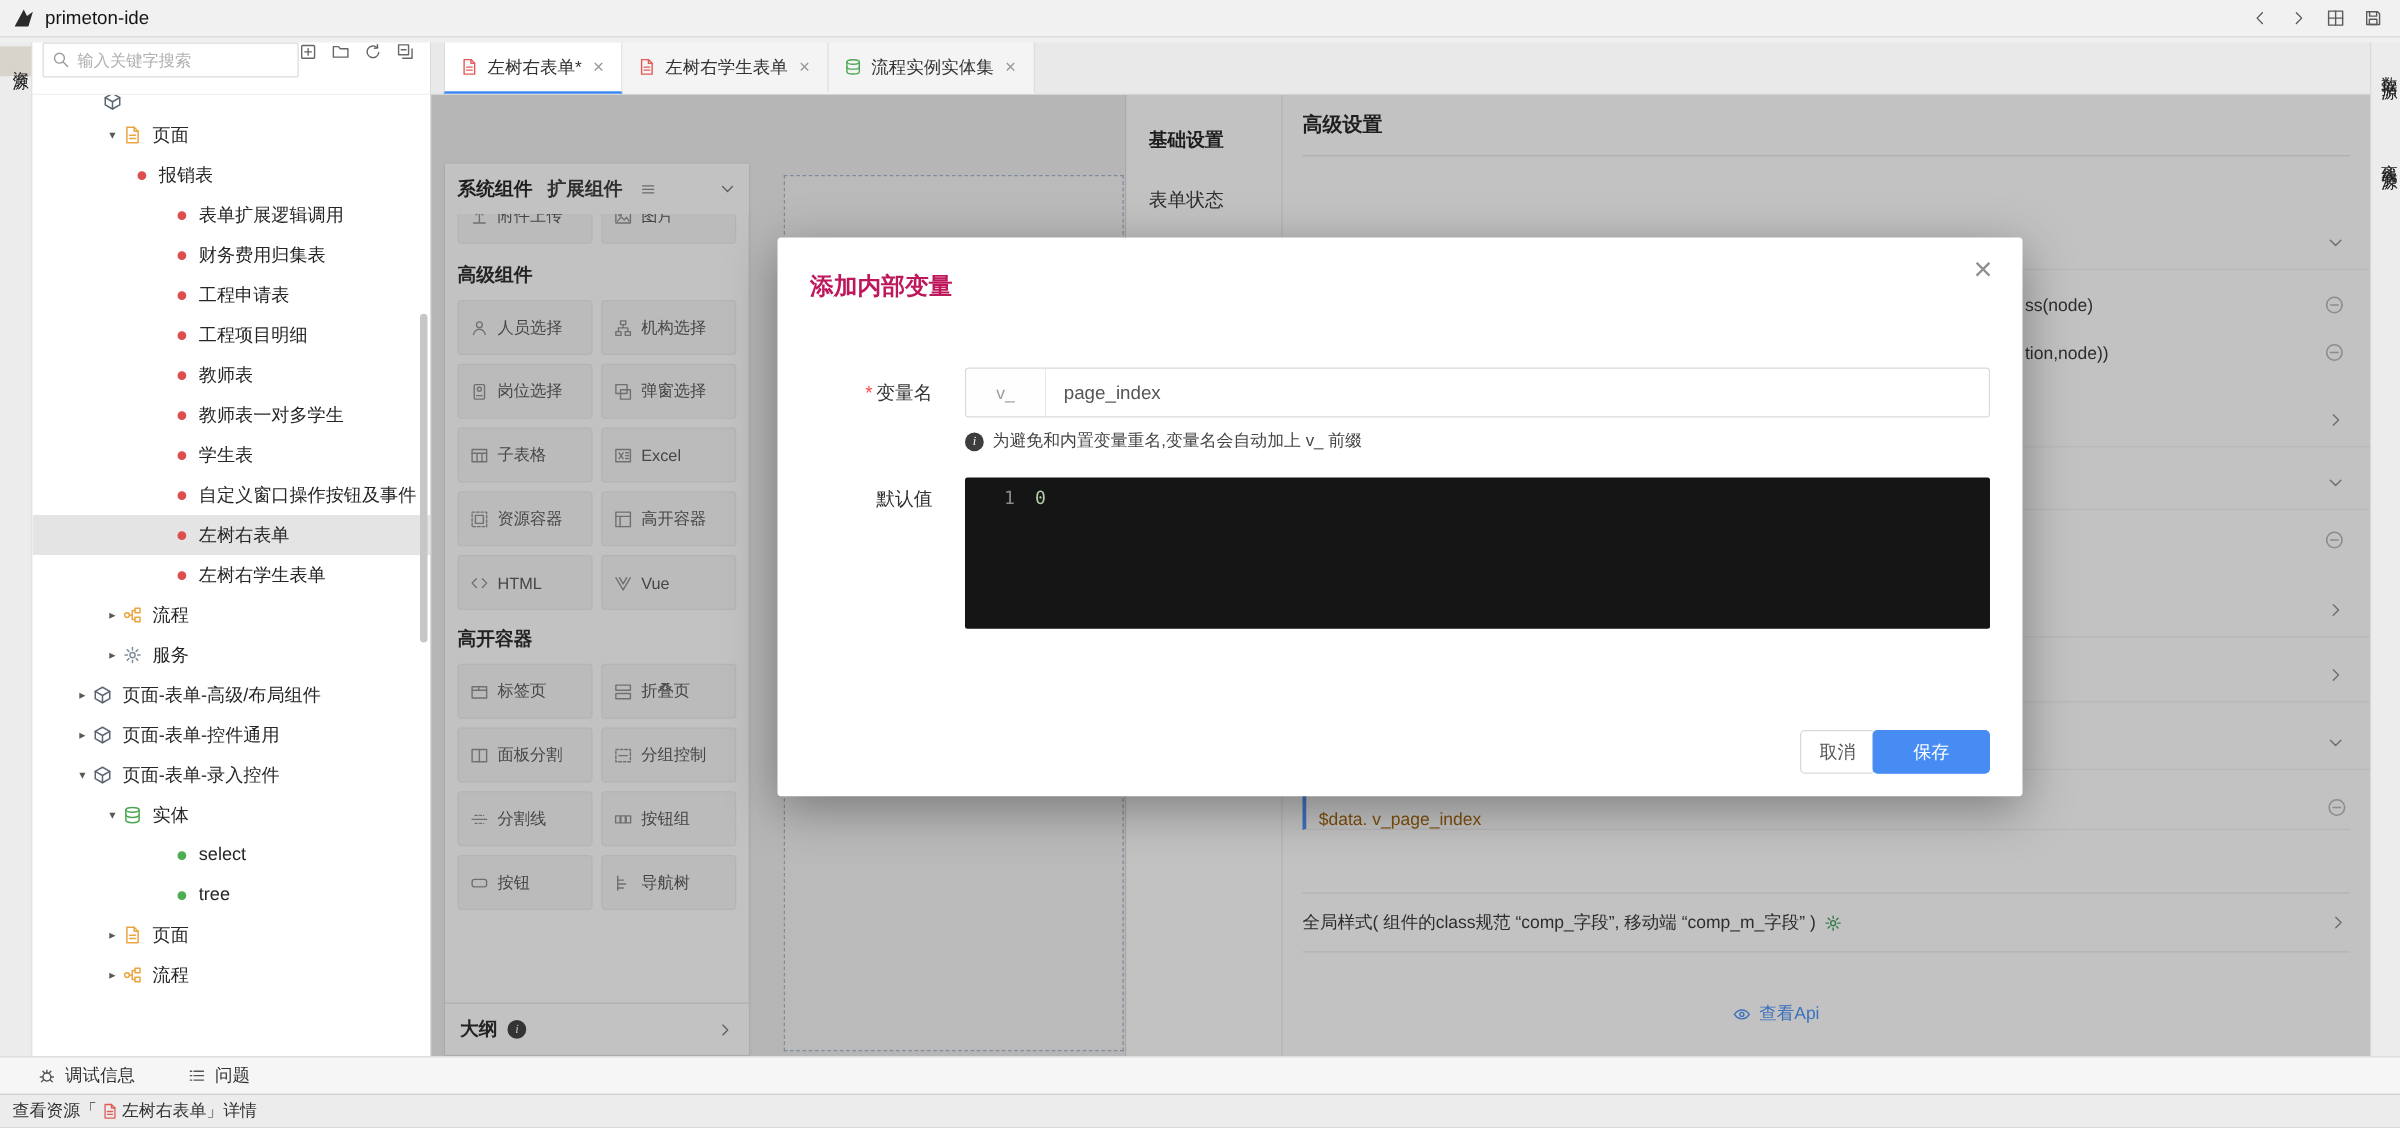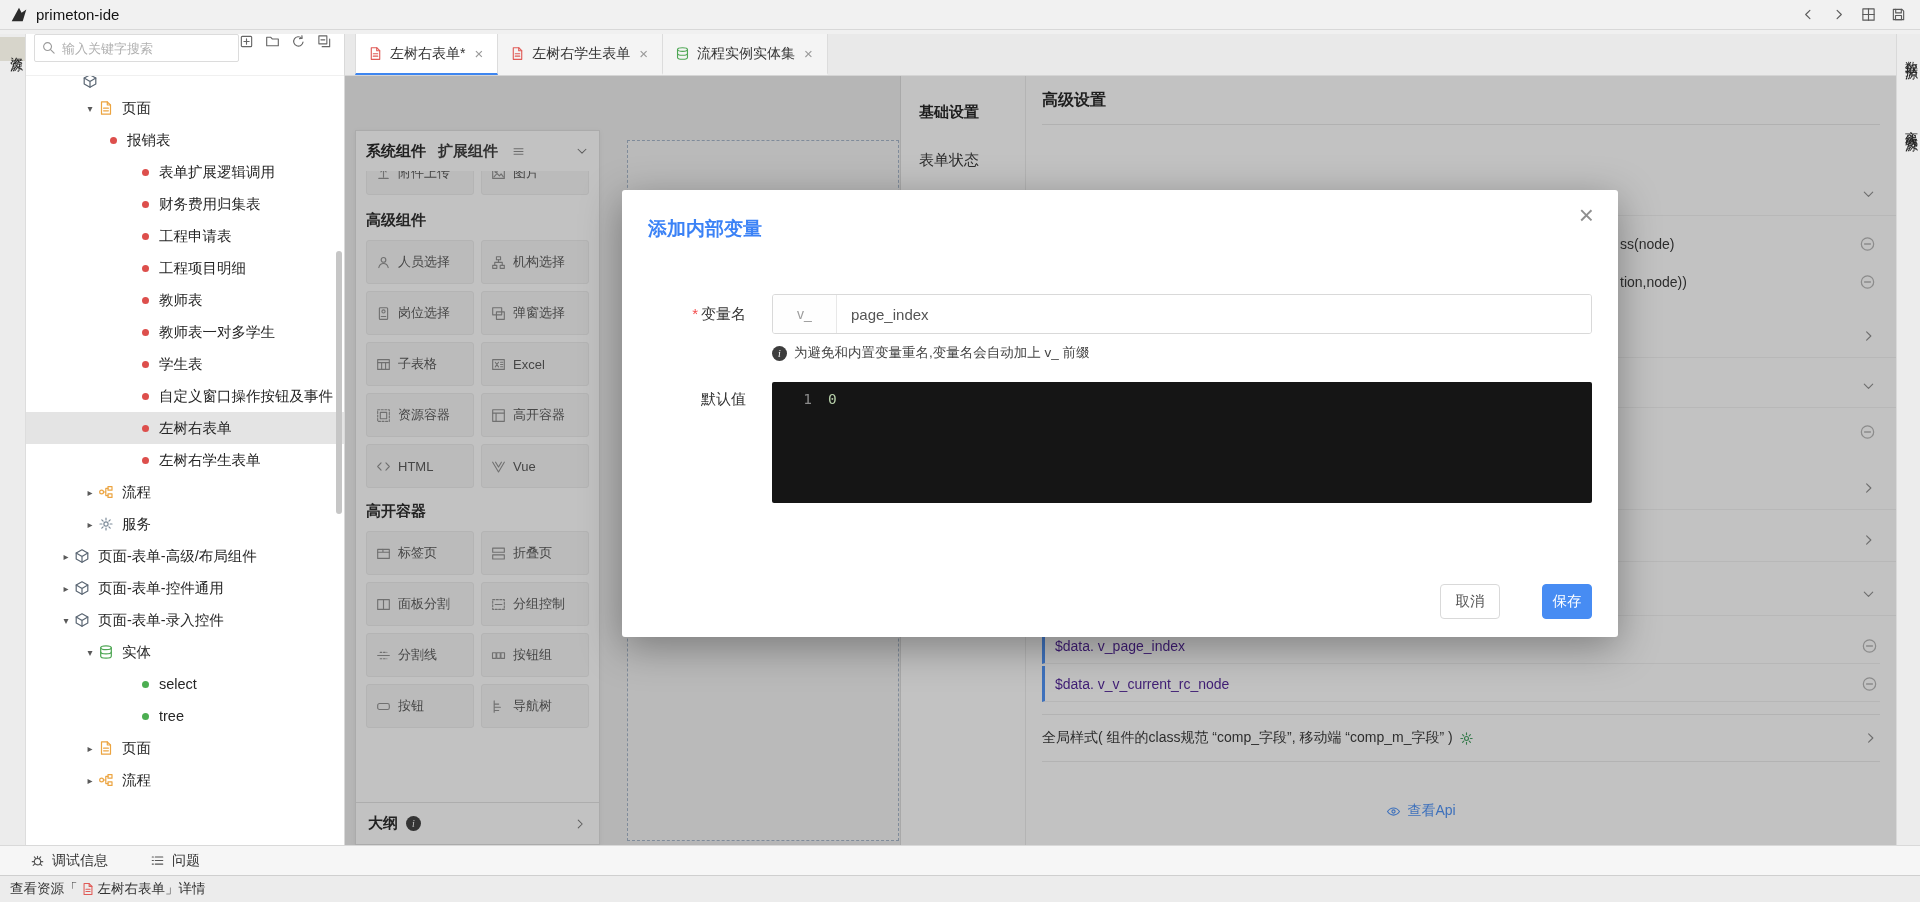--- a/index.html
+++ b/index.html
@@ -87,47 +87,47 @@
 .props-menu-item{height:48px;display:flex;align-items:center;padding-left:18px;font-size:15px;color:#333;cursor:pointer;}
 .props-menu-item:first-child{font-weight:700;color:#1f1f1f;}
 .props-content{flex:1;position:relative;}
 .pc-title{position:absolute;left:16px;top:14px;font-size:16px;font-weight:700;color:#1f1f1f;}
 .pc-hr{position:absolute;left:16px;right:16px;top:48px;border-top:1px solid #e8e8e8;}
 .pc-row{position:absolute;left:0;right:0;height:44px;border-bottom:1px solid #f2f2f2;}
 .row-chev{position:absolute;right:20px;top:50%;transform:translateY(-50%);width:15px;height:15px;color:#8c8c8c;cursor:pointer;}
 .row-remove{position:absolute;right:20px;top:50%;transform:translateY(-50%);width:17px;height:17px;color:#b5b5b5;cursor:pointer;}
 .pc-frag{position:absolute;left:0;right:0;height:32px;}
 .frag-text{position:absolute;left:594px;top:50%;transform:translateY(-50%);font-size:14px;color:#333;white-space:nowrap;}
-.pc-var{position:absolute;left:16px;right:16px;height:36px;border-bottom:1px solid #f0f0f0;display:flex;align-items:center;border-left:3px solid #4a90f7;padding-left:10px;font-size:14px;color:#4c1d95;}
+.pc-var{position:absolute;left:16px;right:16px;height:36px;border-bottom:1px solid #f0f0f0;display:flex;align-items:flex-end;border-left:3px solid #4a90f7;padding-left:10px;font-size:14px;color:#a16207;}
 .pc-var .row-remove{right:2px;}
 .pc-global{position:absolute;left:16px;right:16px;top:638px;height:48px;border-top:1px solid #ebebeb;border-bottom:1px solid #ebebeb;display:flex;align-items:center;gap:6px;font-size:14px;color:#333;}
 .gear-green{width:15px;height:15px;color:#3f9d5c;}
 .pc-global .row-chev{right:2px;}
 .pc-api{position:absolute;left:0;right:80px;top:726px;display:flex;justify-content:center;align-items:center;gap:6px;color:#4a90f7;font-size:14px;cursor:pointer;}
 .pc-api .ic{width:15px;height:15px;}
 
 
 .overlay{position:absolute;left:345px;top:76px;width:1551px;height:769px;background:rgba(30,30,30,.27);z-index:40;}
 .modal{position:absolute;left:622px;top:190px;width:996px;height:447px;background:#fff;border-radius:3px;box-shadow:0 10px 40px rgba(0,0,0,.35);z-index:60;}
-.m-title{position:absolute;left:26px;top:26px;font-size:19px;font-weight:600;color:#3b82f6;}
+.m-title{position:absolute;left:26px;top:26px;font-size:19px;font-weight:600;color:#be185d;}
 .m-close{position:absolute;right:24px;top:12px;font-size:26px;font-weight:300;color:#8f8f8f;cursor:pointer;line-height:1;}
 .m-label{position:absolute;width:118px;text-align:right;font-size:15px;color:#333;}
 .lbl-name{left:6px;top:115px;}
 .lbl-default{left:6px;top:200px;}
 .m-star{color:#f34b4b;margin-right:3px;}
 .m-input-group{position:absolute;left:150px;right:26px;top:104px;height:40px;border:1px solid #d9d9d9;border-radius:3px;display:flex;overflow:hidden;background:#fff;}
 .m-prefix{width:64px;border-right:1px solid #e8e8e8;display:flex;align-items:center;justify-content:center;color:#9c9c9c;font-size:14px;background:#fefefe;flex:none;}
 .m-input{flex:1;border:0;outline:0;padding:0 14px;font-size:15px;color:#555;font-family:inherit;background:#fff;}
 .m-hint{position:absolute;left:150px;top:154px;display:flex;align-items:center;gap:7px;font-size:13.5px;color:#444;}
 .m-editor{position:absolute;left:150px;right:26px;top:192px;height:121px;background:#151515;display:flex;padding-top:7px;font-family:"DejaVu Sans Mono","Liberation Mono",monospace;font-size:14.5px;border-radius:2px;}
 .m-gutter{width:56px;text-align:right;padding-right:16px;color:#8a8a8a;line-height:21px;flex:none;}
 .m-code{color:#b5cea8;line-height:21px;}
 .m-btn{position:absolute;bottom:18px;height:35px;border-radius:4px;font-size:14.5px;font-family:inherit;cursor:pointer;display:flex;align-items:center;justify-content:center;}
 .m-btn-cancel{right:118px;width:60px;background:#fff;border:1px solid #d9d9d9;color:#555;}
-.m-btn-save{right:26px;width:50px;background:#478cf3;border:1px solid #478cf3;color:#fff;}
+.m-btn-save{right:26px;width:94px;background:#478cf3;border:1px solid #478cf3;color:#fff;}
 
 
 .debugbar{position:absolute;left:0;top:845px;width:1920px;height:30px;background:#f6f6f6;border-top:1px solid #d9d9d9;display:flex;align-items:center;gap:42px;padding-left:30px;z-index:45;}
 .db-item{display:flex;align-items:center;gap:7px;font-size:14px;color:#333;cursor:pointer;}
 .db-item .ic{width:15px;height:15px;color:#555;}
 .statusbar{position:absolute;left:0;top:875px;width:1920px;height:27px;background:#ececec;border-top:1px solid #cfcfcf;display:flex;align-items:center;padding-left:10px;font-size:13.5px;color:#333;z-index:45;}
 .statusbar .ic{width:14px;height:14px;margin:0 3px;}
 </style>
 </head>
 <body>
@@ -722,29 +722,20 @@
 
     <div class="pc-var" style="top:552px">
       <span>$data. v_page_index</span>
       <span class="ic row-remove">
           <svg viewBox="0 0 16 16" fill="none" stroke="currentColor" stroke-width="1.2" stroke-linecap="round" stroke-linejoin="round">
             <circle cx="8" cy="8" r="5.8"></circle>
             <path d="M5.2 8h5.6"></path>
           </svg>
         </span>
     </div>
-    <div class="pc-var" style="top:590px">
-      <span>$data. v_v_current_rc_node</span>
-      <span class="ic row-remove">
-          <svg viewBox="0 0 16 16" fill="none" stroke="currentColor" stroke-width="1.2" stroke-linecap="round" stroke-linejoin="round">
-            <circle cx="8" cy="8" r="5.8"></circle>
-            <path d="M5.2 8h5.6"></path>
-          </svg>
-        </span>
-    </div>
 
     <div class="pc-global">
       <span>全局样式( 组件的class规范 “comp_字段”, 移动端 “comp_m_字段” )</span>
       <span class="ic gear-green">
           <svg viewBox="0 0 16 16" fill="none" stroke="currentColor" stroke-width="1.2" stroke-linecap="round" stroke-linejoin="round">
             <circle cx="8" cy="8" r="2.1"></circle>
             <path d="M8 2v1.9M8 12.1V14M2 8h1.9M12.1 8H14M3.8 3.8l1.3 1.3M10.9 10.9l1.3 1.3M12.2 3.8l-1.3 1.3M5.1 10.9l-1.3 1.3"></path>
           </svg>
         </span>
       <span class="ic row-chev">

